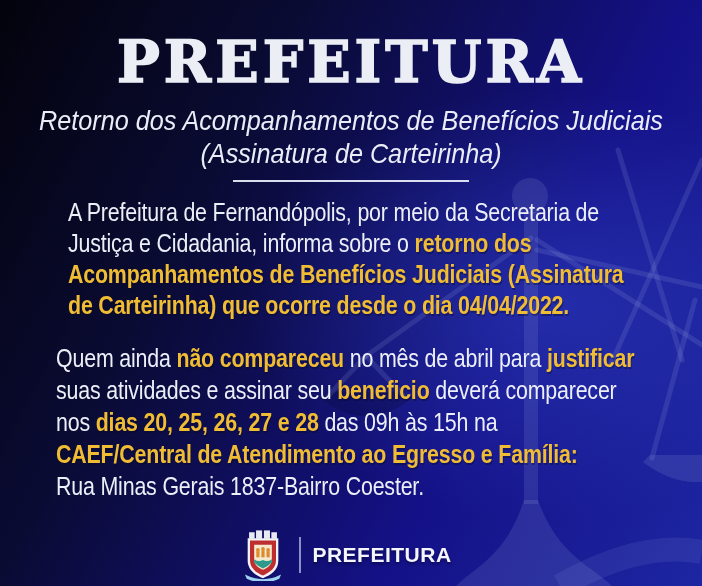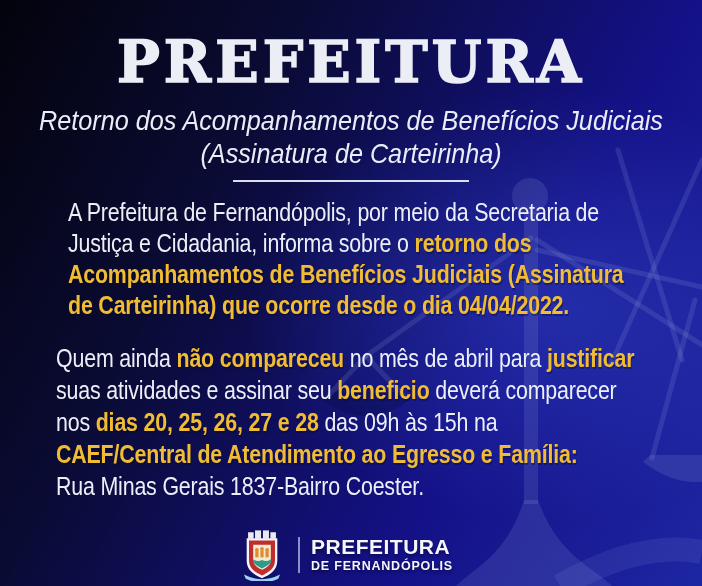--- a/index.html
+++ b/index.html
@@ -170,18 +170,17 @@
             <rect x="21.3" y="23" width="3.4" height="7.5"></rect>
           <circle cx="28.5" cy="22.5" r="2"></circle>
             <rect x="26.8" y="24" width="3.4" height="6.5"></rect>
         </g>
         <path d="M13.5 32.5 Q18 36 23 33.5 Q28 36 32.5 32.5 V36 Q28 40.5 23 42.5 Q18 40.5 13.5 36 Z" fill="#2d9a8c"></path>
         <path d="M3.5 49 Q23 59 42.5 49 L40.5 53.5 Q23 62 5.5 53.5 Z" fill="#9fd2ee"></path>
       </svg>
       <div class="logo-divider"></div>
       <div class="org-block">
         <div class="org-name">PREFEITURA</div>
-        <div class="org-subname">DE FERNANDÓPOLIS</div>
       </div>
     </div>
   </div>
 
 </div>
 
 </body></html>

